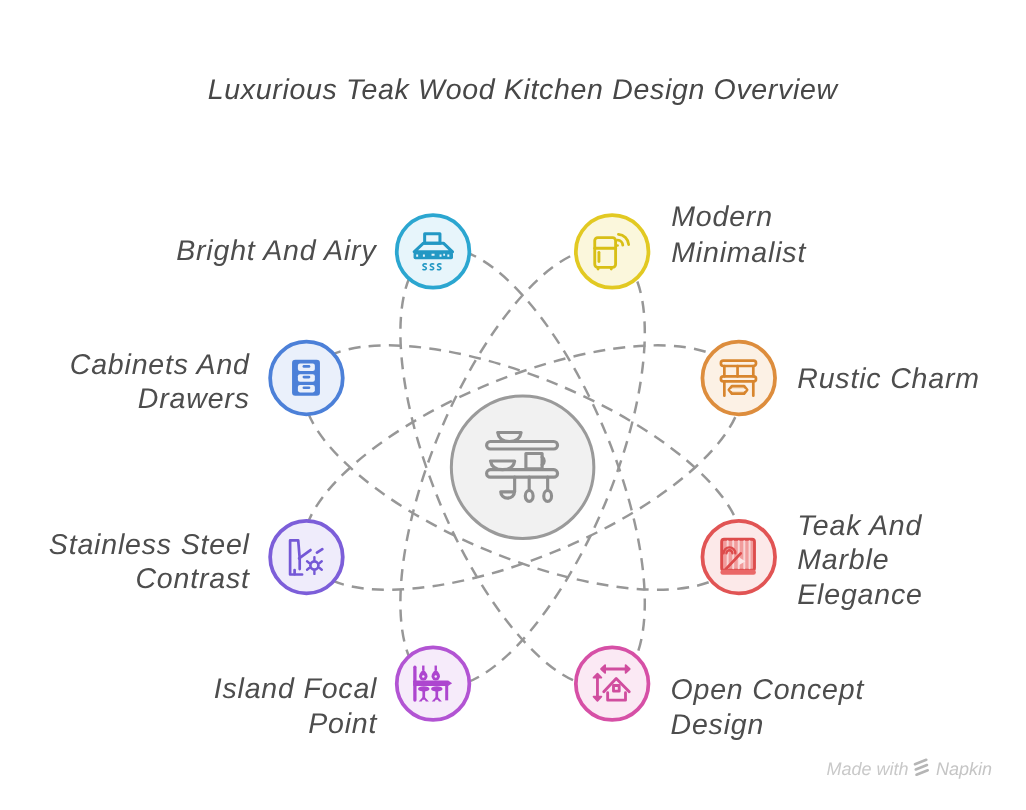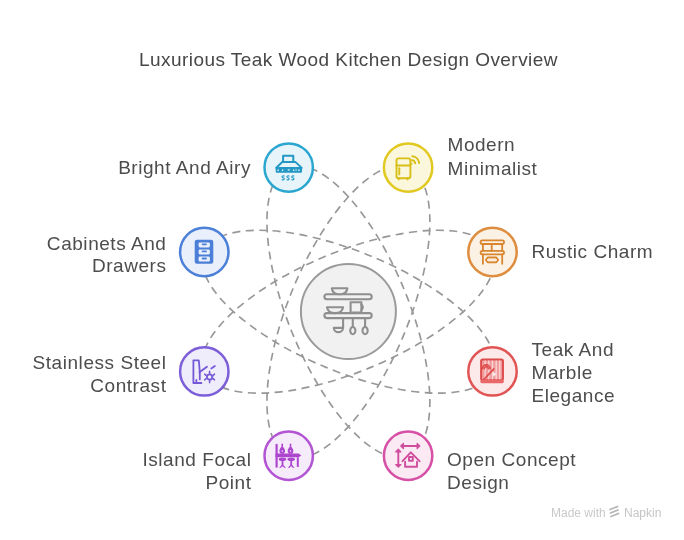--- a/index.html
+++ b/index.html
@@ -1,16 +1,16 @@
 <!DOCTYPE html>
 <html><head>
 <meta charset="utf-8">
 <style>
   html,body{margin:0;padding:0;background:#ffffff;}
-  #stage{width:684px;height:524px;position:relative;background:#8b5cf6;overflow:hidden;}
+  #stage{width:684px;height:524px;position:relative;background:#8b5cf6;overflow:hidden;font-style:italic;}
   svg{display:block;}
   text{font-family:"Liberation Sans", sans-serif;}
 </style>
 </head>
 <body>
 <div id="stage">
 <svg width="684" height="540" viewBox="0 0 684 540">
 
   <rect x="0" y="0" width="684" height="540" fill="#ffffff"></rect>
 

